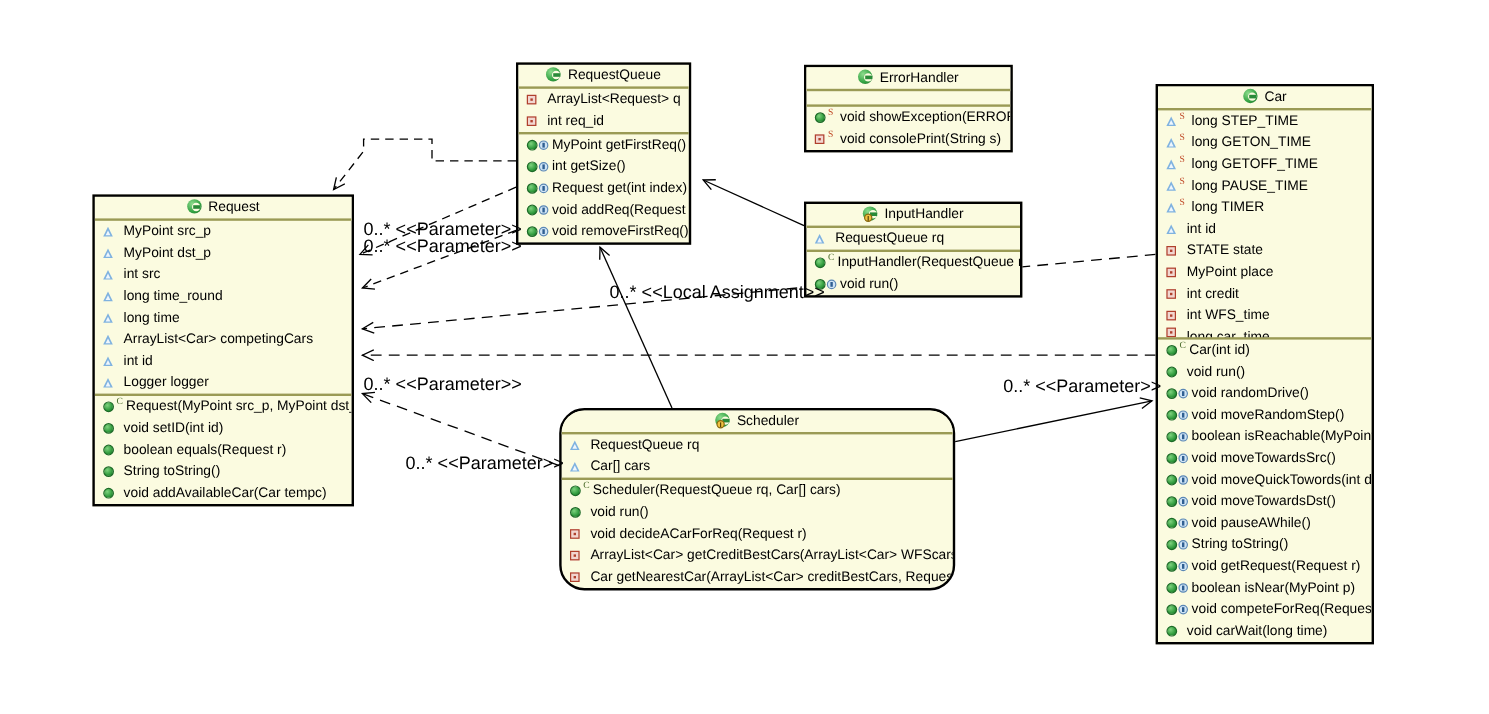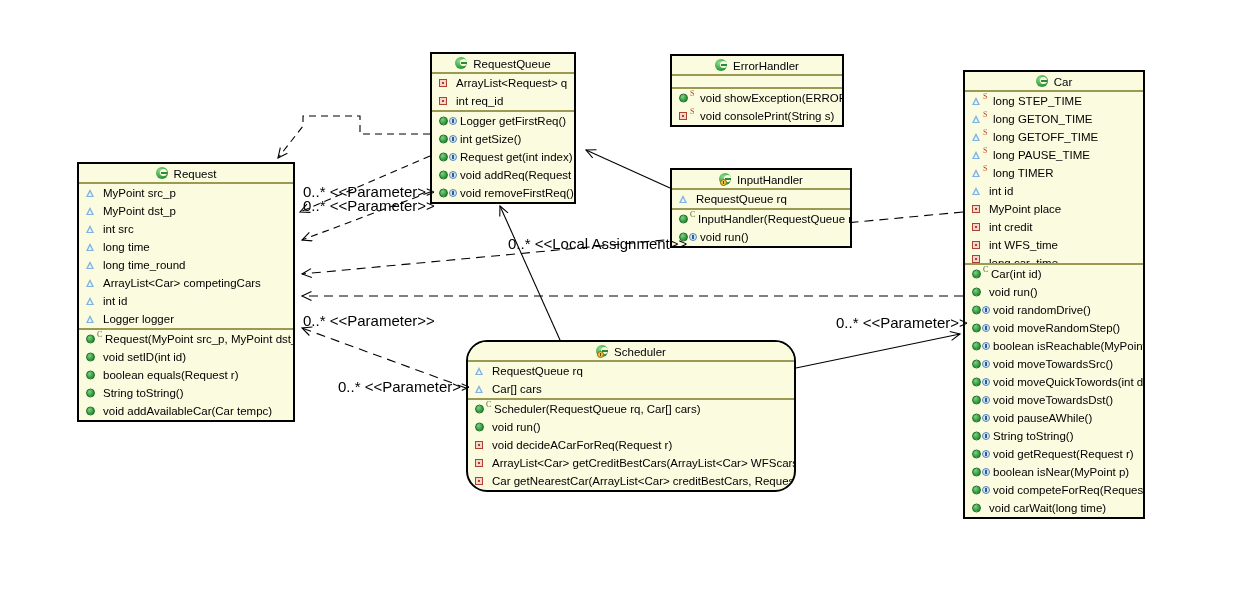--- a/index.html
+++ b/index.html
@@ -270,21 +270,21 @@
   </svg>
 
   <div id="class-host">
       <div class="uml-class" style="left: 430px; top: 36px; width: 146px;">
         <div class="uml-title"><span class="class-icon"><span class="disc"></span><span class="notch"></span><span class="bar"></span></span><span class="title-text">RequestQueue</span></div>
         <div class="uml-section">
           <div class="uml-row"><span class="vis vis-priv"></span><span>ArrayList&lt;Request&gt; q</span></div>
           <div class="uml-row"><span class="vis vis-priv"></span><span>int req_id</span></div>
         </div>
         <div class="uml-section last">
-          <div class="uml-row has-sync"><span class="vis vis-pub"></span><span class="mod-sync"></span><span>Logger getFirstReq()</span></div>
+          <div class="uml-row has-sync"><span class="vis vis-pub"></span><span class="mod-sync"></span><span>MyPoint getFirstReq()</span></div>
           <div class="uml-row has-sync"><span class="vis vis-pub"></span><span class="mod-sync"></span><span>int getSize()</span></div>
           <div class="uml-row has-sync"><span class="vis vis-pub"></span><span class="mod-sync"></span><span>Request get(int index)</span></div>
           <div class="uml-row has-sync"><span class="vis vis-pub"></span><span class="mod-sync"></span><span>void addReq(Request r)</span></div>
           <div class="uml-row has-sync"><span class="vis vis-pub"></span><span class="mod-sync"></span><span>void removeFirstReq()</span></div>
         </div>
       </div>
       <div class="uml-class" style="left: 670px; top: 38px; width: 174px;">
         <div class="uml-title"><span class="class-icon"><span class="disc"></span><span class="notch"></span><span class="bar"></span></span><span class="title-text">ErrorHandler</span></div>
         <div class="uml-section empty"></div>
         <div class="uml-section last">
@@ -301,22 +301,22 @@
           <div class="uml-row has-ctor"><span class="vis vis-pub"></span><span class="mod-ctor">C</span><span>InputHandler(RequestQueue rq)</span></div>
           <div class="uml-row has-sync"><span class="vis vis-pub"></span><span class="mod-sync"></span><span>void run()</span></div>
         </div>
       </div>
       <div class="uml-class" style="left: 77px; top: 146px; width: 218px;">
         <div class="uml-title"><span class="class-icon"><span class="disc"></span><span class="notch"></span><span class="bar"></span></span><span class="title-text">Request</span></div>
         <div class="uml-section">
           <div class="uml-row"><span class="vis vis-pkg"></span><span>MyPoint src_p</span></div>
           <div class="uml-row"><span class="vis vis-pkg"></span><span>MyPoint dst_p</span></div>
           <div class="uml-row"><span class="vis vis-pkg"></span><span>int src</span></div>
+          <div class="uml-row"><span class="vis vis-pkg"></span><span>long time_round</span></div>
           <div class="uml-row"><span class="vis vis-pkg"></span><span>long time</span></div>
-          <div class="uml-row"><span class="vis vis-pkg"></span><span>long time_round</span></div>
           <div class="uml-row"><span class="vis vis-pkg"></span><span>ArrayList&lt;Car&gt; competingCars</span></div>
           <div class="uml-row"><span class="vis vis-pkg"></span><span>int id</span></div>
           <div class="uml-row"><span class="vis vis-pkg"></span><span>Logger logger</span></div>
         </div>
         <div class="uml-section last">
           <div class="uml-row has-ctor"><span class="vis vis-pub"></span><span class="mod-ctor">C</span><span>Request(MyPoint src_p, MyPoint dst_p)</span></div>
           <div class="uml-row"><span class="vis vis-pub"></span><span>void setID(int id)</span></div>
           <div class="uml-row"><span class="vis vis-pub"></span><span>boolean equals(Request r)</span></div>
           <div class="uml-row"><span class="vis vis-pub"></span><span>String toString()</span></div>
           <div class="uml-row"><span class="vis vis-pub"></span><span>void addAvailableCar(Car tempc)</span></div>
@@ -338,20 +338,21 @@
       </div>
       <div class="uml-class" style="left: 963px; top: 54px; width: 182px;">
         <div class="uml-title"><span class="class-icon"><span class="disc"></span><span class="notch"></span><span class="bar"></span></span><span class="title-text">Car</span></div>
         <div class="uml-section">
           <div class="uml-row has-static"><span class="vis vis-pkg"></span><span class="mod-static">S</span><span>long STEP_TIME</span></div>
           <div class="uml-row has-static"><span class="vis vis-pkg"></span><span class="mod-static">S</span><span>long GETON_TIME</span></div>
           <div class="uml-row has-static"><span class="vis vis-pkg"></span><span class="mod-static">S</span><span>long GETOFF_TIME</span></div>
           <div class="uml-row has-static"><span class="vis vis-pkg"></span><span class="mod-static">S</span><span>long PAUSE_TIME</span></div>
           <div class="uml-row has-static"><span class="vis vis-pkg"></span><span class="mod-static">S</span><span>long TIMER</span></div>
           <div class="uml-row"><span class="vis vis-pkg"></span><span>int id</span></div>
+          <div class="uml-row"><span class="vis vis-priv"></span><span>STATE state</span></div>
           <div class="uml-row"><span class="vis vis-priv"></span><span>MyPoint place</span></div>
           <div class="uml-row"><span class="vis vis-priv"></span><span>int credit</span></div>
           <div class="uml-row"><span class="vis vis-priv"></span><span>int WFS_time</span></div>
           <div class="uml-row" style="height: 9px;"><span class="vis vis-priv"></span><span>long car_time</span></div>
         </div>
         <div class="uml-section last">
           <div class="uml-row has-ctor"><span class="vis vis-pub"></span><span class="mod-ctor">C</span><span>Car(int id)</span></div>
           <div class="uml-row"><span class="vis vis-pub"></span><span>void run()</span></div>
           <div class="uml-row has-sync"><span class="vis vis-pub"></span><span class="mod-sync"></span><span>void randomDrive()</span></div>
           <div class="uml-row has-sync"><span class="vis vis-pub"></span><span class="mod-sync"></span><span>void moveRandomStep()</span></div>

